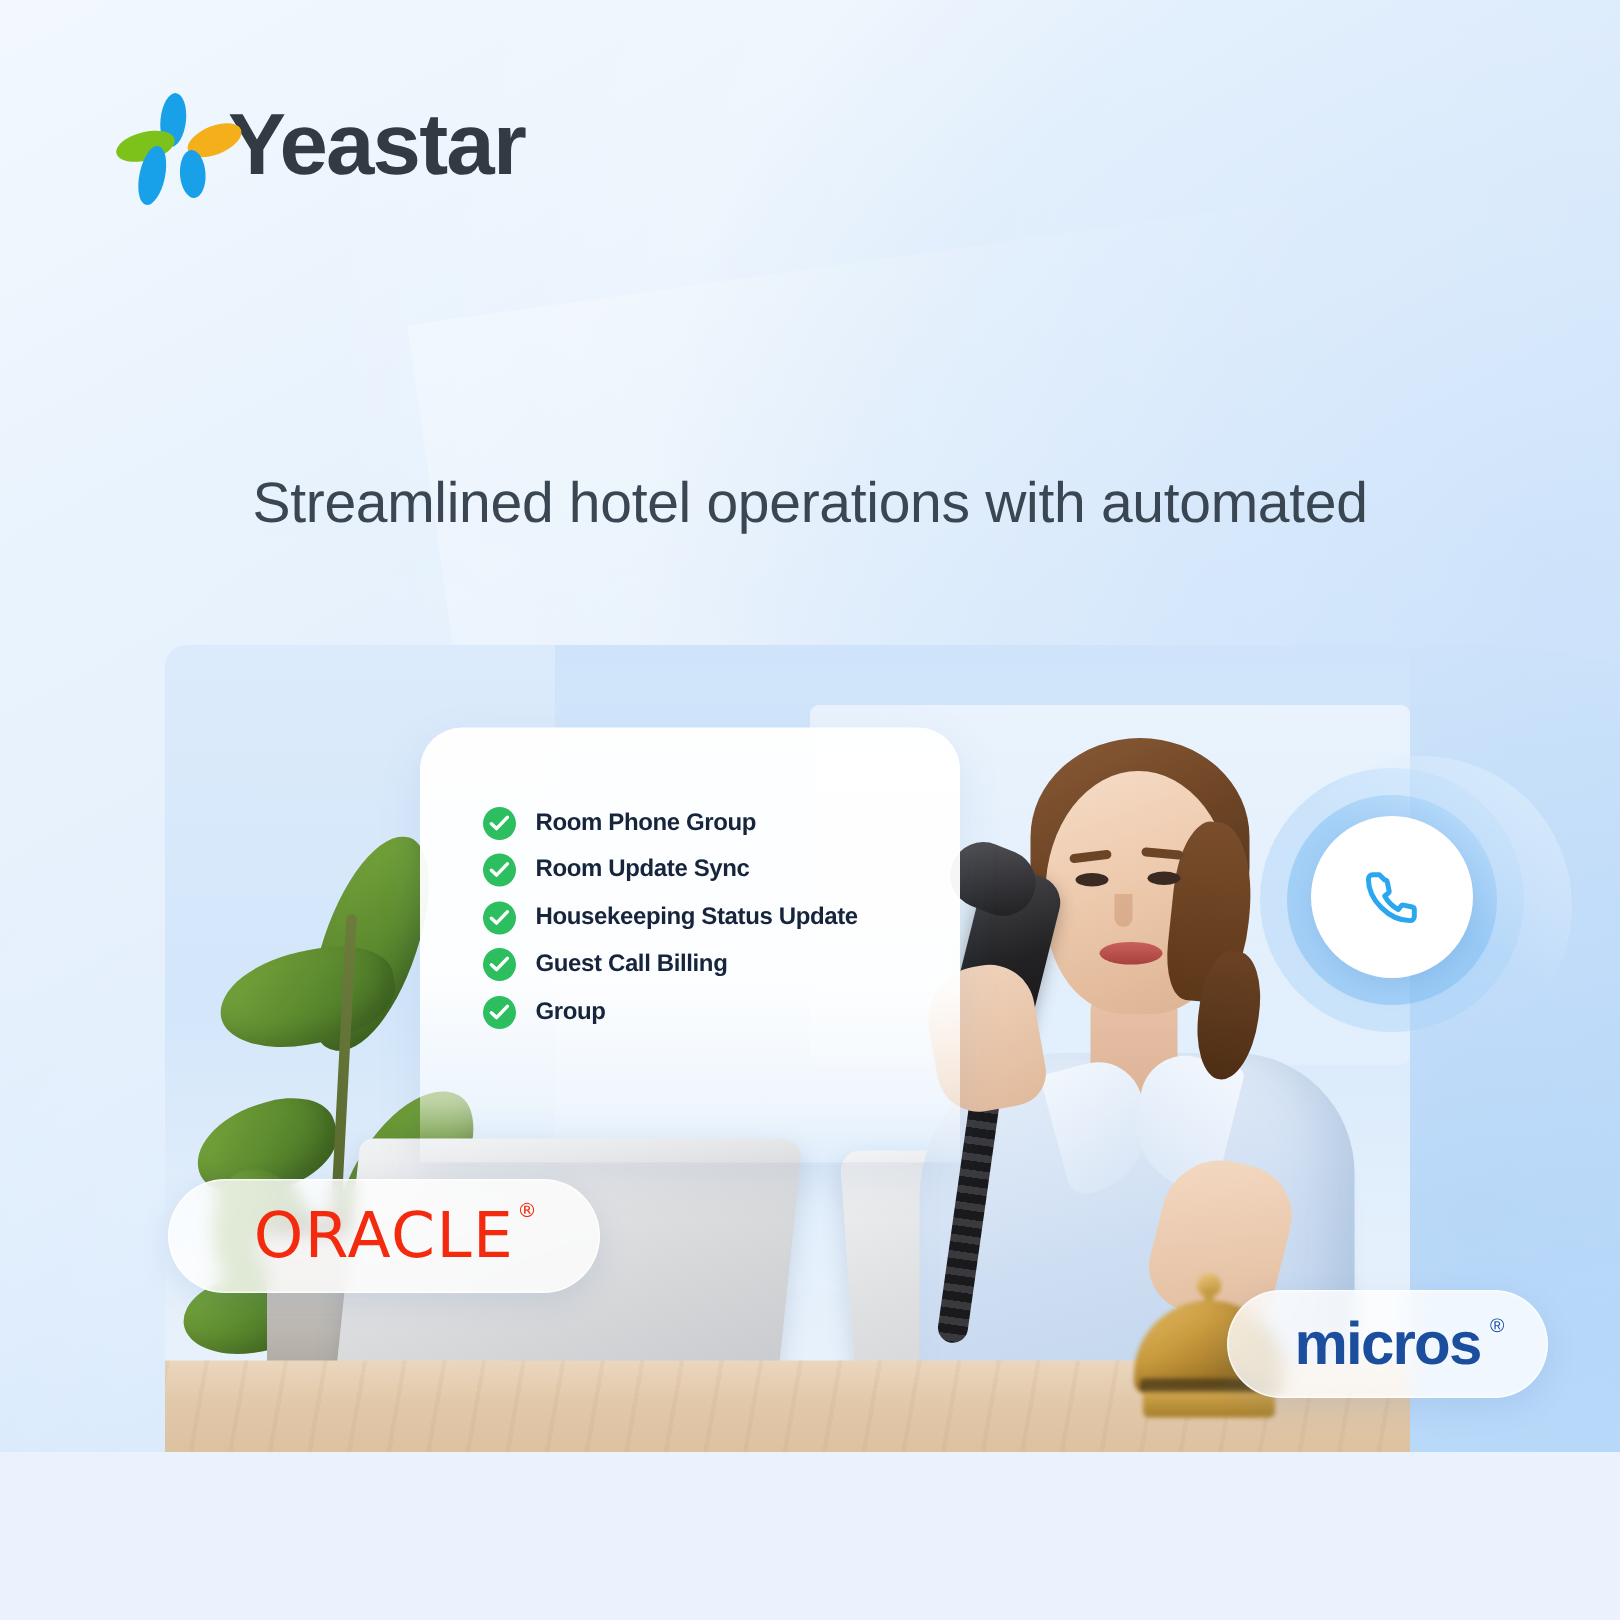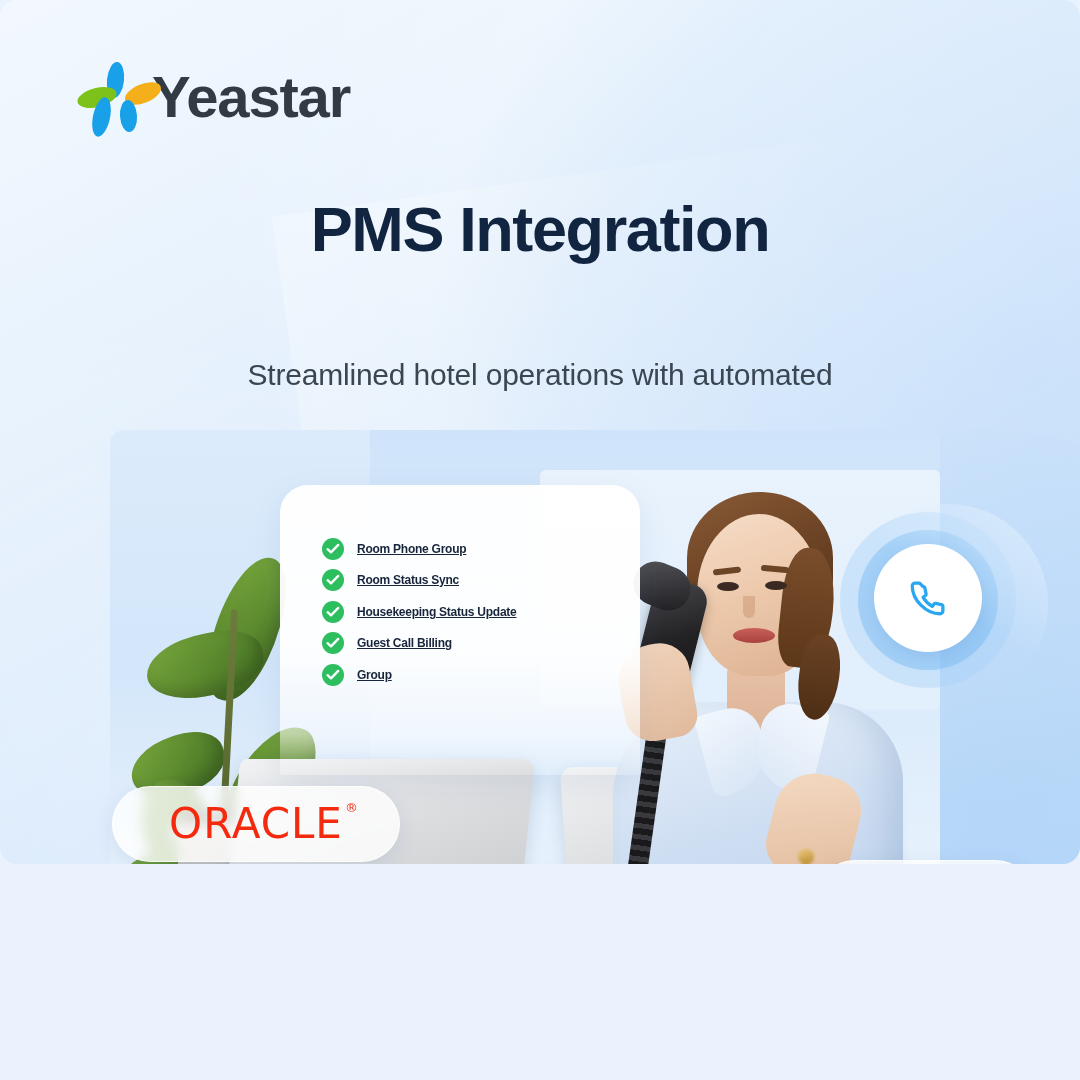--- a/index.html
+++ b/index.html
@@ -2,21 +2,21 @@
 <html><head>
 <meta charset="utf-8">
 <title>Yeastar PMS Integration</title>
 <style>
   html,body{margin:0;padding:0;}
   body{
     width:1080px;height:1080px;overflow:hidden;
     font-family:"Liberation Sans","DejaVu Sans",sans-serif;
     background:#EAF3FD;
   }
-  .stage{position:relative;width:1080px;height:864px;overflow:hidden;border-radius:17px;}
+  .stage{position:relative;width:1080px;height:968px;overflow:hidden;}
 
   
   .bg-base{
     position:absolute;inset:0;
     background:linear-gradient(152deg,#F2F8FE 0%,#E9F3FD 26%,#DCEBFC 52%,#CDE3FB 74%,#BEDCFA 100%);
   }
   .bg-arc{position:absolute;border-radius:50%;pointer-events:none;}
   .arc-a{width:1500px;height:1500px;left:170px;top:-560px;
     background:radial-gradient(circle at 50% 50%, rgba(255,255,255,.36) 0%, rgba(255,255,255,.16) 46%, rgba(255,255,255,0) 68%);}
   .arc-b{width:1180px;height:1180px;left:440px;top:-220px;
@@ -45,21 +45,21 @@
     line-height:1;white-space:nowrap;
   }
 
   
   .headline{
     position:absolute;left:0;right:0;top:196px;text-align:center;
     font-size:63px;font-weight:700;color:#112440;letter-spacing:-1.4px;line-height:1.06;
   }
   .subhead{
     position:absolute;left:0;right:0;top:308px;text-align:center;
-    font-size:30px;font-weight:400;color:#3B4653;line-height:1.52;letter-spacing:-.2px;margin-top:44px;
+    font-size:38px;font-weight:400;color:#3B4653;line-height:1.52;letter-spacing:-.2px;
   }
   .subhead span{display:block;}
 
   
   .photo-panel{
     position:absolute;left:110px;top:430px;width:830px;height:565px;
     border-radius:14px;overflow:hidden;
   }
   .pp-sky{
     position:absolute;inset:0;
@@ -235,21 +235,21 @@
     box-shadow:0 10px 30px rgba(70,110,170,.10);
   }
   .feat-list{position:absolute;left:42px;top:48px;right:14px;}
   .feat-row{display:flex;align-items:center;gap:13px;height:31.5px;}
   .check{
     width:22px;height:22px;border-radius:50%;background:#2DBE60;
     flex:0 0 22px;position:relative;
   }
   .check svg{position:absolute;left:4px;top:5px;}
   .feat-label{
-    font-size:12px;font-weight:700;color:#16253C;letter-spacing:-.25px;white-space:nowrap;text-decoration:underline;
+    font-size:16px;font-weight:700;color:#16253C;letter-spacing:-.25px;white-space:nowrap;
   }
 
   
   .phone-badge{position:absolute;left:840px;top:512px;width:176px;height:176px;}
   .ring-outer{
     position:absolute;inset:0;border-radius:50%;
     background:rgba(168,210,247,.42);
   }
   .ring-mid{
     position:absolute;left:18px;top:18px;width:140px;height:140px;border-radius:50%;
@@ -306,21 +306,20 @@
     <div class="logo-mark">
       <span class="petal p-top"></span>
       <span class="petal p-right"></span>
       <span class="petal p-left"></span>
       <span class="petal p-bl"></span>
       <span class="petal p-br"></span>
     </div>
     <div class="logo-word">Yeastar</div>
   </div>
 
-  <div class="headline">PMS Integration</div>
   <div class="subhead">
     <span>Streamlined hotel operations with automated</span>
   </div>
 
   <div class="photo-panel">
     <div class="pp-sky"></div>
     <div class="pp-wall"></div>
     <div class="pp-wall2"></div>
 
     <div class="plant">
@@ -387,21 +386,21 @@
         </span>
         <span class="feat-label">Room Phone Group</span>
       </div>
 
       <div class="feat-row">
         <span class="check">
           <svg width="14" height="12" viewBox="0 0 14 12">
               <path d="M1.6 6.2 L5 9.4 L12.2 1.9" fill="none" stroke="#fff" stroke-width="2.3" stroke-linecap="round" stroke-linejoin="round"></path>
             </svg>
         </span>
-        <span class="feat-label">Room Status Sync</span>
+        <span class="feat-label">Room Update Sync</span>
       </div>
 
 
       <div class="feat-row">
         <span class="check">
           <svg width="14" height="12" viewBox="0 0 14 12">
               <path d="M1.6 6.2 L5 9.4 L12.2 1.9" fill="none" stroke="#fff" stroke-width="2.3" stroke-linecap="round" stroke-linejoin="round"></path>
             </svg>
         </span>
         <span class="feat-label">Housekeeping Status Update</span>

